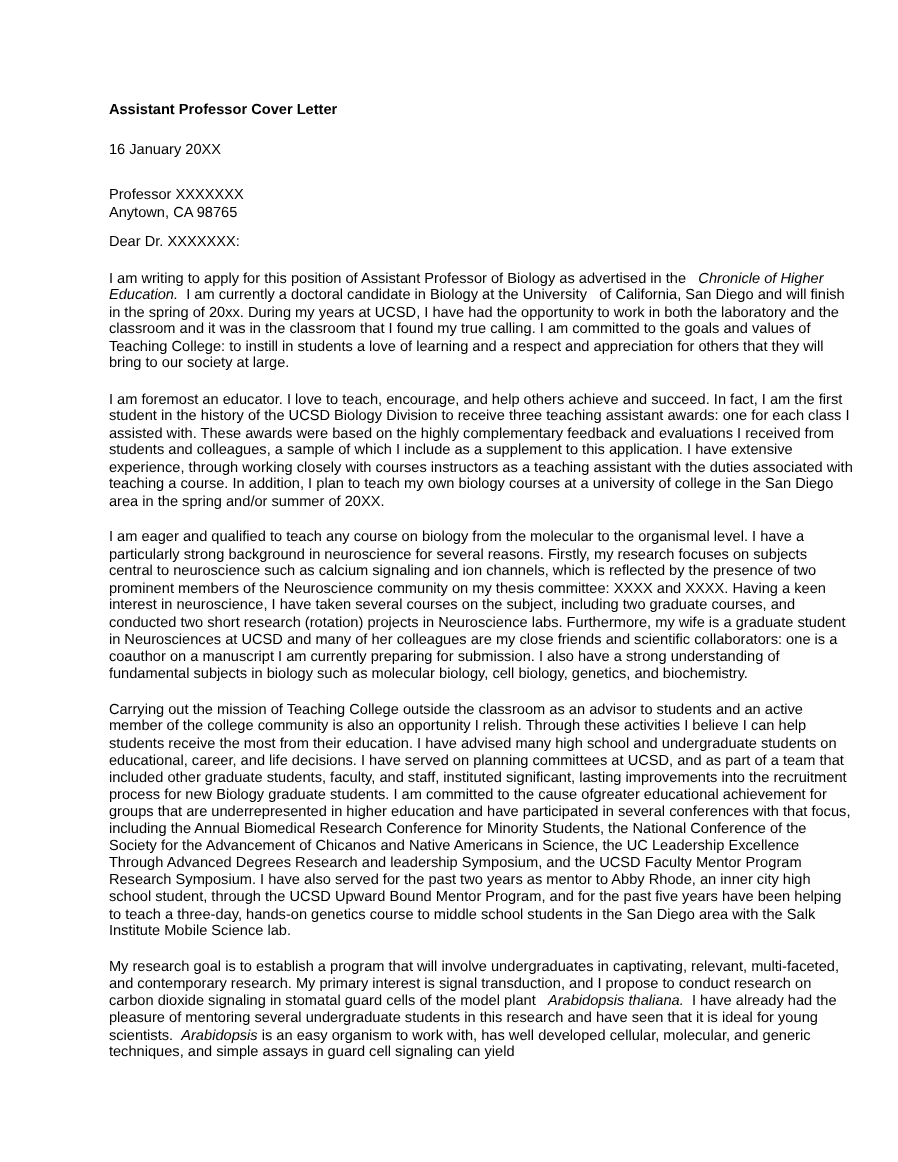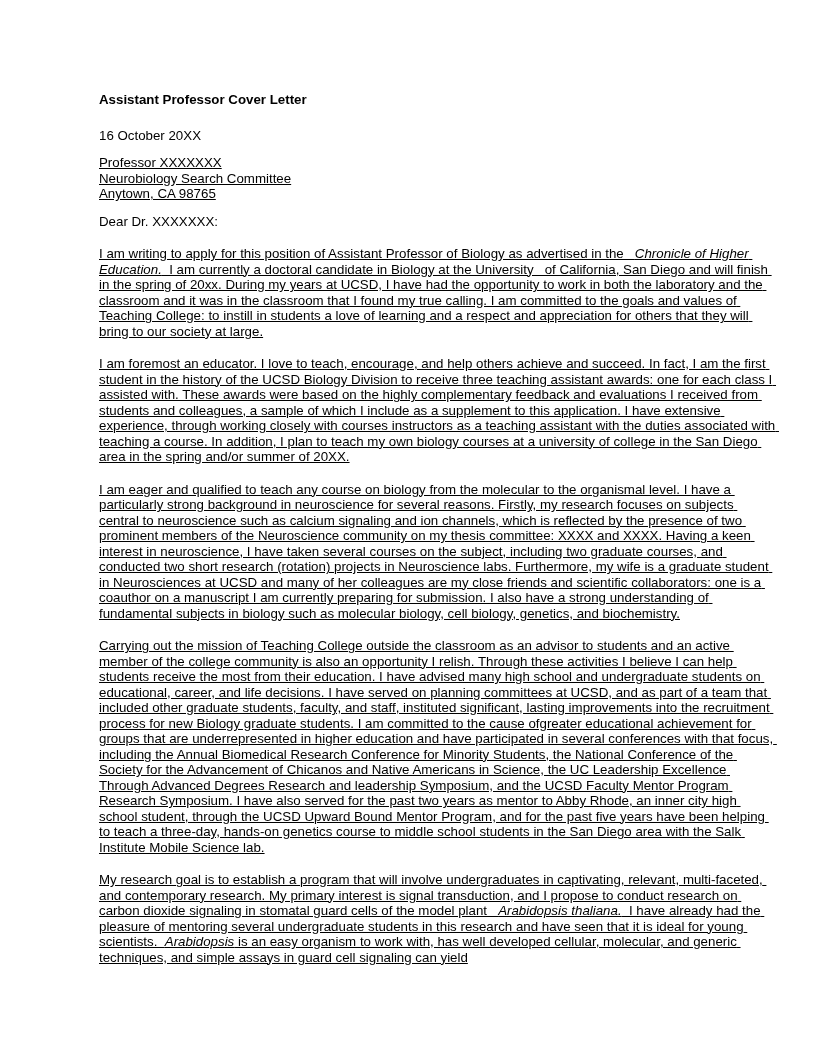--- a/index.html
+++ b/index.html
@@ -21,50 +21,47 @@
     overflow: hidden;
   }
   .title {
     font-weight: bold;
     margin: 0;
   }
   .date {
     margin-top: 20px;
   }
   .address-block {
-    margin-top: 12px;
-    text-decoration: underline;
+    margin-top: 26px;
   }
   .address-block div {
     margin: 0;
   }
   .salutation {
     margin-top: 12px;
   }
   .para {
     margin-top: 17px;
     white-space: pre-wrap;
-    text-decoration: underline;
   }
   .italic {
     font-style: italic;
   }
 </style>
 </head>
 <body>
 
 <div class="page">
 
   <p class="title">Assistant Professor Cover Letter</p>
 
-  <div class="date">16 October 20XX</div>
+  <div class="date">16 January 20XX</div>
 
   <div class="address-block">
     <div>Professor XXXXXXX</div>
-    <div>Neurobiology Search Committee</div>
     <div>Anytown, CA 98765</div>
   </div>
 
   <div class="salutation">Dear Dr. XXXXXXX:</div>
 
   <p class="para"><span>I am writing to apply for this position of Assistant Professor of Biology as advertised in the   </span><span class="italic">Chronicle of Higher Education.</span><span>  I am currently a doctoral candidate in Biology at the University   of California, San Diego and will finish in the spring of 20xx. During my years at UCSD, I have had the opportunity to work in both the laboratory and the classroom and it was in the classroom that I found my true calling. I am committed to the goals and values of Teaching College: to instill in students a love of learning and a respect and appreciation for others that they will bring to our society at large.</span></p>
 
   <p class="para"><span>I am foremost an educator. I love to teach, encourage, and help others achieve and succeed. In fact, I am the first student in the history of the UCSD Biology Division to receive three teaching assistant awards: one for each class I assisted with. These awards were based on the highly complementary feedback and evaluations I received from students and colleagues, a sample of which I include as a supplement to this application. I have extensive experience, through working closely with courses instructors as a teaching assistant with the duties associated with teaching a course. In addition, I plan to teach my own biology courses at a university of college in the San Diego area in the spring and/or summer of 20XX.</span></p>
 
   <p class="para"><span>I am eager and qualified to teach any course on biology from the molecular to the organismal level. I have a particularly strong background in neuroscience for several reasons. Firstly, my research focuses on subjects central to neuroscience such as calcium signaling and ion channels, which is reflected by the presence of two prominent members of the Neuroscience community on my thesis committee: XXXX and XXXX. Having a keen interest in neuroscience, I have taken several courses on the subject, including two graduate courses, and conducted two short research (rotation) projects in Neuroscience labs. Furthermore, my wife is a graduate student in Neurosciences at UCSD and many of her colleagues are my close friends and scientific collaborators: one is a coauthor on a manuscript I am currently preparing for submission. I also have a strong understanding of fundamental subjects in biology such as molecular biology, cell biology, genetics, and biochemistry.</span></p>

